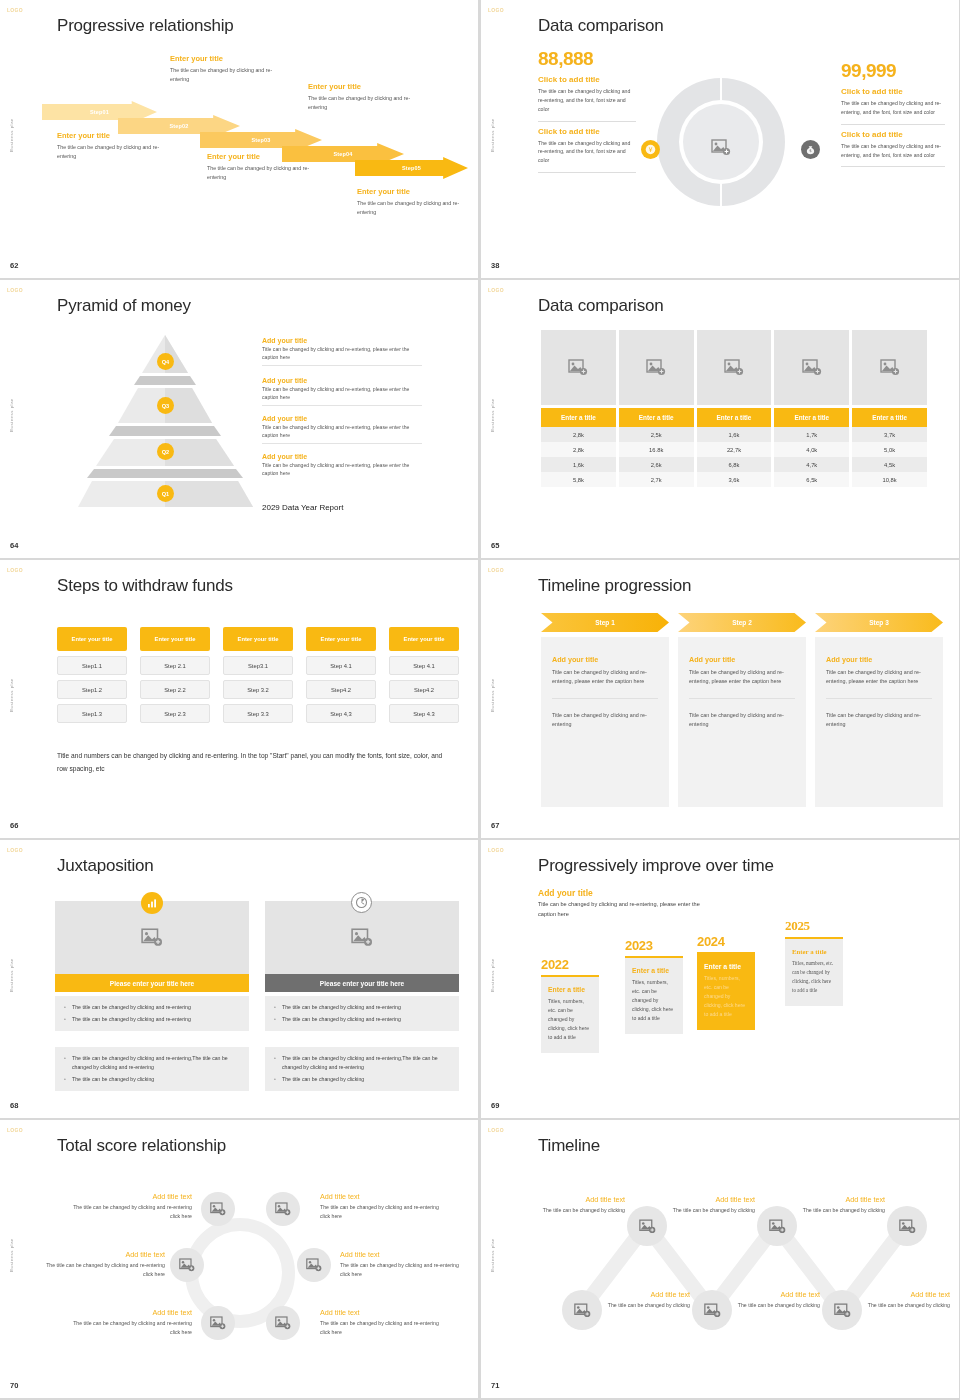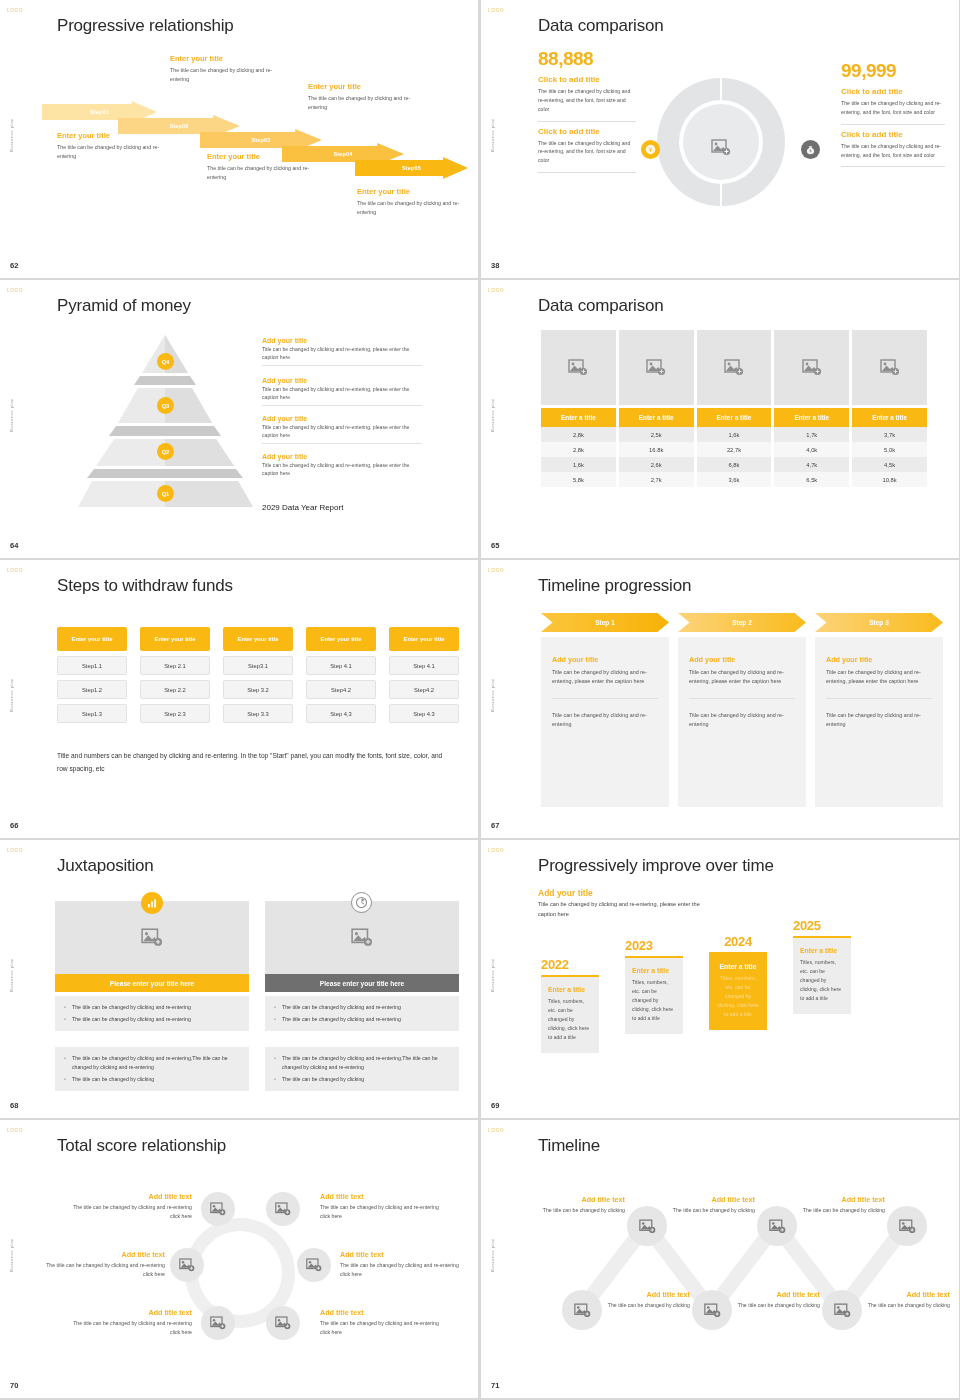--- a/index.html
+++ b/index.html
@@ -72,21 +72,21 @@
   .ybody .p{font-size:5.1px;color:#555;line-height:1.75;}
   .ybody.act{background:#f9b912;border-top-color:#f9b912;}
   .ybody.act .h{color:#fff;}
   .ybody.act .p{color:#fdda8f;}
   .yhead{position:absolute;left:57px;top:48px;width:172px;}
   .yhead .h{font-size:8.5px;font-weight:bold;color:#f5b21c;}
   .yhead .p{font-size:5.6px;color:#444;line-height:1.7;margin-top:2px;}
   
   .circ{position:absolute;width:34px;height:34px;border-radius:50%;background:#e6e6e6;display:flex;align-items:center;justify-content:center;}
   .ctext{position:absolute;width:120px;}
-  .ctext .h{font-size:7.2px;font-weight:bold;color:#f5b21c;}
+  .ctext .h{font-size:7.2px;font-weight:normal;color:#f5b21c;}
   .ctext .p{font-size:5.2px;color:#555;line-height:1.65;margin-top:2px;}
   .ctext.r{text-align:right;}
   .ring{position:absolute;left:185px;top:98px;width:110px;height:110px;border-radius:50%;border:13px solid #efefef;box-sizing:border-box;}
   svg.ph{display:block;}
 </style>
 </head>
 <body>
 
 <div class="deck">
 
@@ -477,28 +477,28 @@
       <div class="p">Titles, numbers, etc. can be changed by clicking, click here to add a title</div>
     </div>
   </div>
   <div class="ybox" style="left:144px;top:98px;">
     <div class="yr">2023</div>
     <div class="ybody">
       <div class="h">Enter a title</div>
       <div class="p">Titles, numbers, etc. can be changed by clicking, click here to add a title</div>
     </div>
   </div>
-  <div class="ybox" style="left:228px;top:94px;text-align:center;">
+  <div class="ybox" style="left:216px;top:94px;">
     <div class="yr">2024</div>
     <div class="ybody act">
       <div class="h">Enter a title</div>
       <div class="p">Titles, numbers, etc. can be changed by clicking, click here to add a title</div>
     </div>
   </div>
-  <div class="ybox" style="left:312px;top:78px;">
+  <div class="ybox" style="left:304px;top:78px;font-family:Liberation Serif, serif;">
     <div class="yr">2025</div>
     <div class="ybody">
       <div class="h">Enter a title</div>
       <div class="p">Titles, numbers, etc. can be changed by clicking, click here to add a title</div>
     </div>
   </div>
   <div class="pagenum">69</div>
 </div>
 
 <div class="slide">

